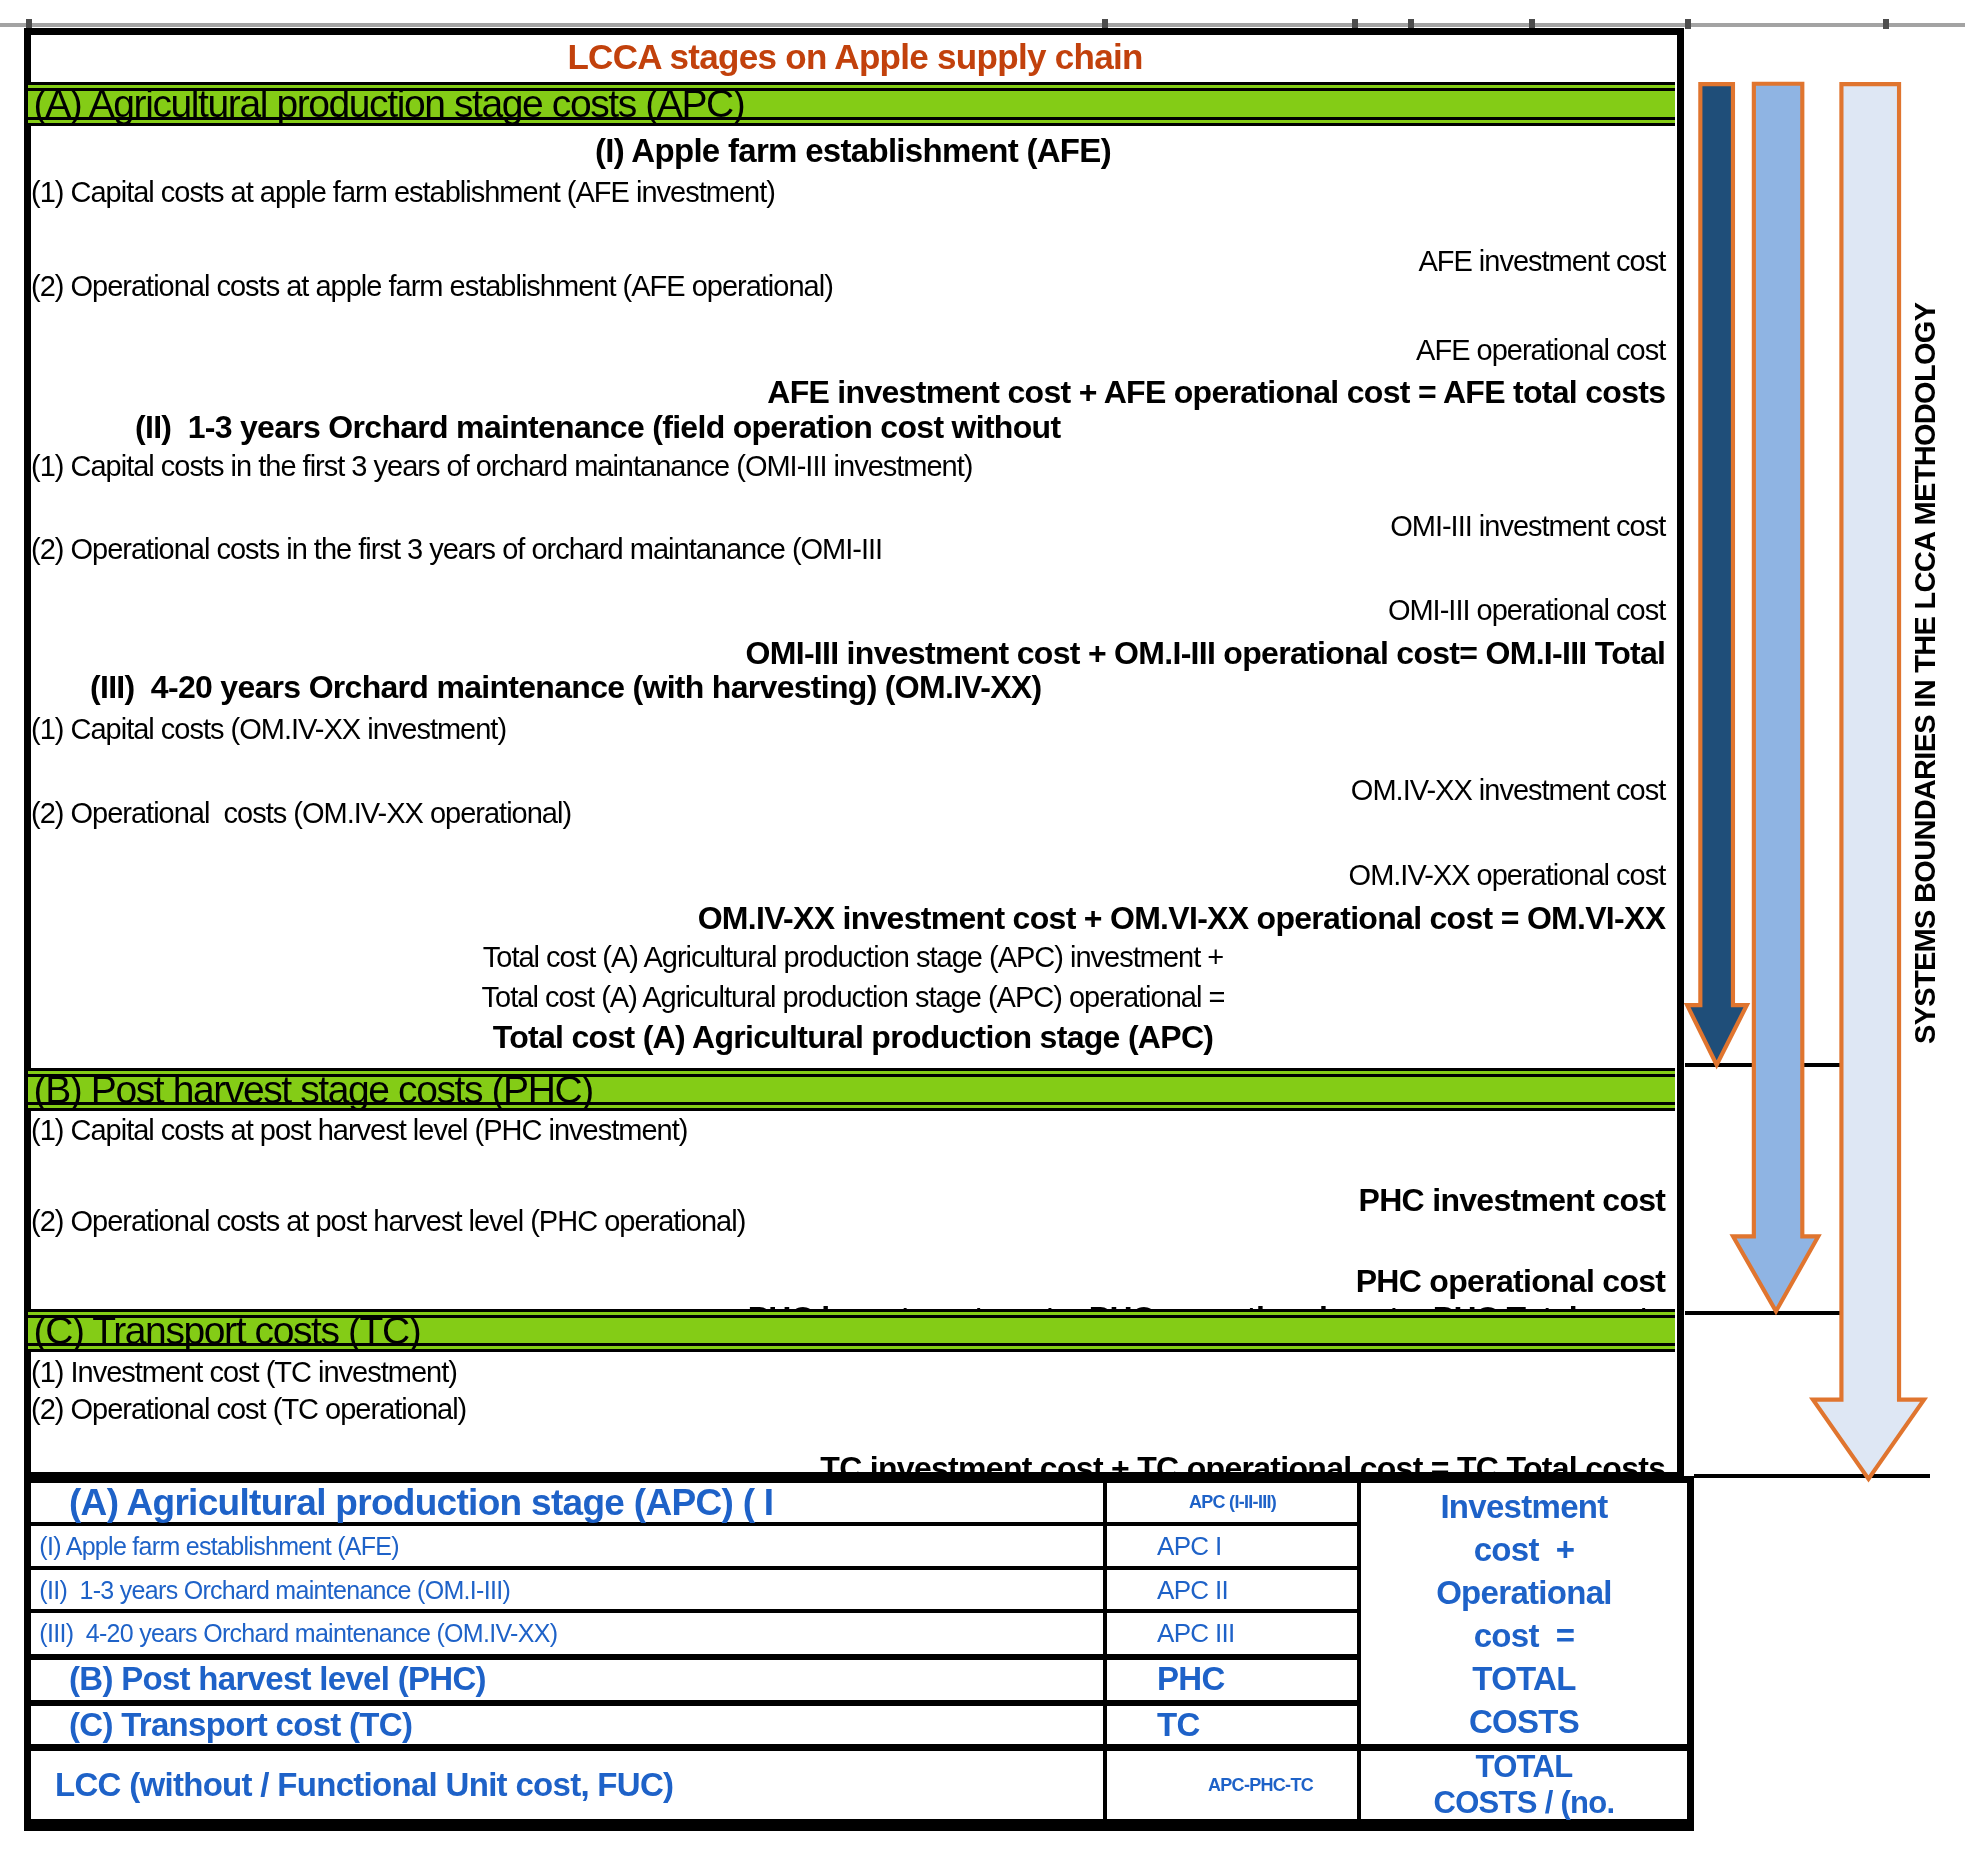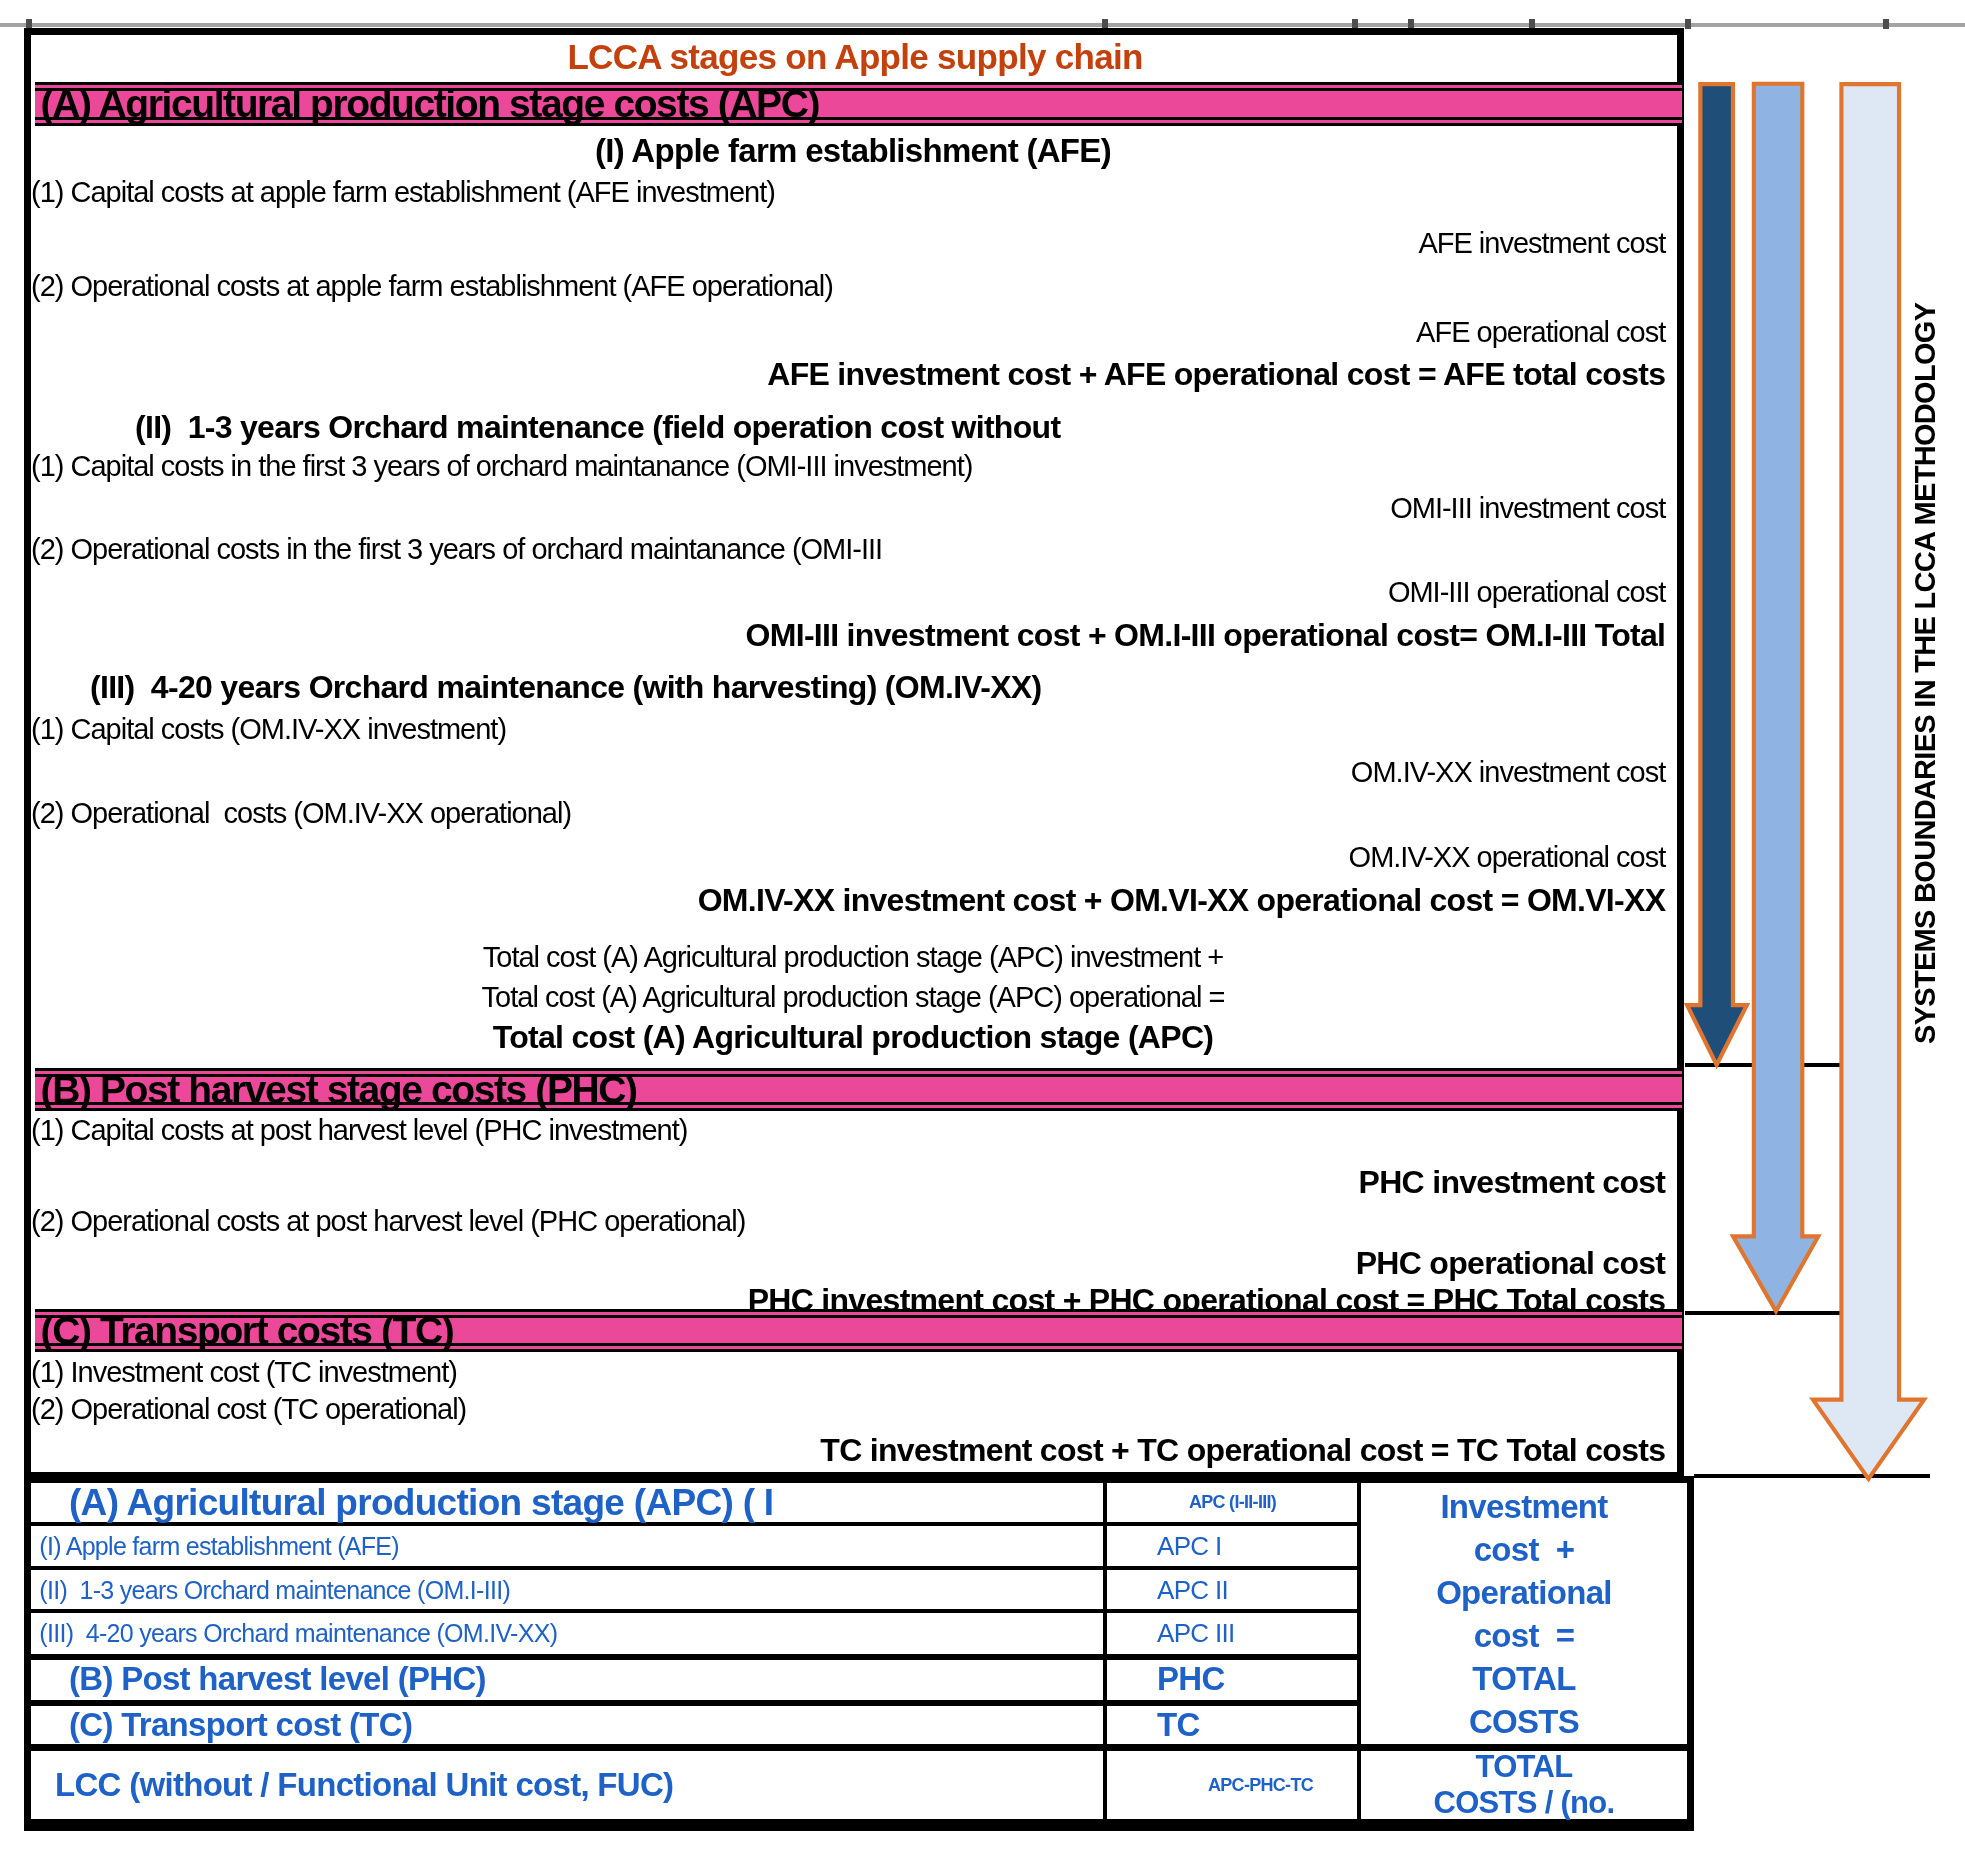--- a/index.html
+++ b/index.html
@@ -6,27 +6,27 @@
   .page{position:relative;width:1965px;height:1869px;background:#fff;overflow:hidden;
         font-family:"Liberation Sans","DejaVu Sans",sans-serif;color:#000;}
   
   .grayline{position:absolute;top:23px;left:0;width:1965px;height:3.5px;background:#a3a3a3;}
   .tick{position:absolute;top:19px;width:5.6px;height:10.4px;background:#4d4d4d;}
   
   .frame{position:absolute;left:24px;top:28px;width:1660px;height:1451px;
          box-sizing:border-box;border:7px solid #000;background:transparent;}
   .title{position:absolute;left:31px;top:37px;width:1648px;text-align:center;
          font-size:35px;font-weight:bold;letter-spacing:-0.7px;color:#c2410c;white-space:pre;}
-  .hdr{position:absolute;left:35px;width:1647px;box-sizing:border-box;background:#ec4899;
+  .hdr{position:absolute;left:28px;width:1647px;box-sizing:border-box;background:#84cc16;
        border-top:9px double #000;border-bottom:9px double #000;
        display:flex;align-items:center;padding-left:5.6px;
-       font-weight:bold;font-size:39px;letter-spacing:-1.4px;white-space:pre;}
+       font-weight:normal;font-size:39px;letter-spacing:-1.4px;white-space:pre;}
   .ln{position:absolute;left:31px;width:1644px;font-size:29px;letter-spacing:-1px;
       white-space:pre;line-height:1.1;}
-  .r{text-align:right;padding-right:9.7px;box-sizing:border-box;}
+  .r{text-align:right;padding-right:9.7px;box-sizing:border-box;margin-top:18px;}
   .c{text-align:center;}
   .bold{font-weight:bold;letter-spacing:-0.7px;}
   .sz46{font-size:32px;}
   .sz48{font-size:33px;}
   .ind150{padding-left:104px;box-sizing:border-box;}
   .ind85{padding-left:59px;box-sizing:border-box;}
   
   .ext{position:absolute;height:4.2px;background:#000;}
   
   .sum{position:absolute;left:24px;top:1476px;width:1670px;height:355px;box-sizing:border-box;

